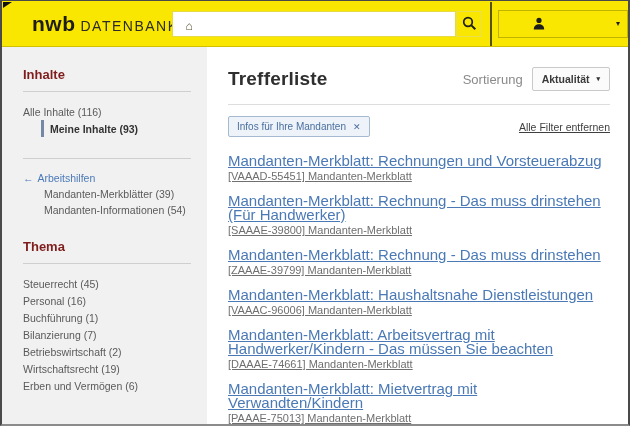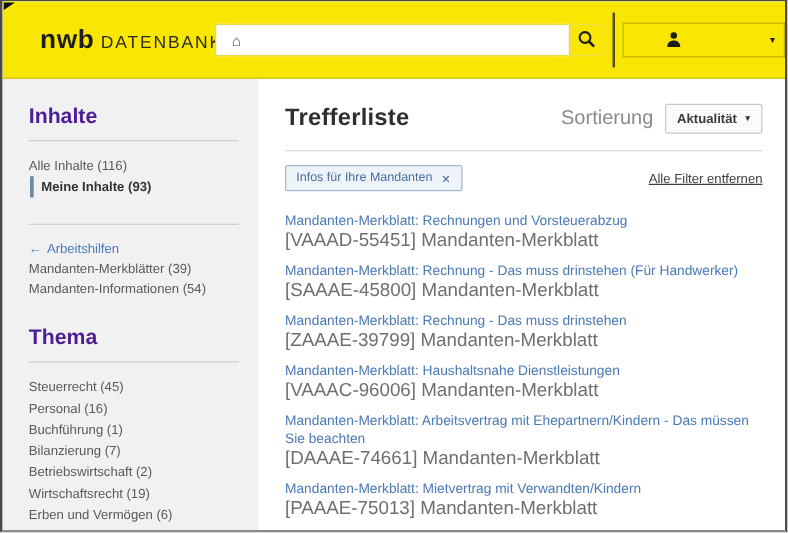--- a/index.html
+++ b/index.html
@@ -4,21 +4,21 @@
 <style>
   html,body{margin:0;padding:0;background:#e9e9e9;}
   *{box-sizing:border-box;}
   .screen{
     position:relative;width:630px;height:426px;background:#fff;
     border:2px solid #4a4a4a;border-top-width:1px;border-bottom-color:#8b8b8b;
     overflow:hidden;font-family:"Liberation Sans",sans-serif;color:#333;
   }
   
   .header{
-    height:62px;background:#f9e702;display:flex;align-items:center;
+    height:46px;background:#f9e702;display:flex;align-items:center;
     padding:0 4px 0 30px;border-bottom:1px solid #cfc000;position:relative;
   }
   .cursor-artifact{
     position:absolute;top:1px;left:1px;width:0;height:0;
     border-top:6px solid #111;border-right:9px solid transparent;
   }
   .logo{display:flex;align-items:baseline;white-space:nowrap;width:140px;flex:none;}
   .logo-bold{font-size:21px;font-weight:bold;color:#1d1d1b;letter-spacing:0.5px;}
   .logo-rest{font-size:14px;color:#2b2b28;letter-spacing:1.5px;margin-left:5px;}
   .home-icon{font-size:12px;color:#55512a;margin-left:7px;position:relative;top:-1px;}
@@ -39,57 +39,57 @@
   .user-caret{margin-left:auto;font-size:8px;color:#1d1d1b;}
   
   .content{display:flex;height:378px;}
   .sidebar{
     width:205px;flex:none;background:#f1f1f1;height:100%;
     padding:20px 16px 0 21px;overflow:hidden;
   }
   .main{flex:1;background:#fff;padding:20px 18px 0 21px;overflow:hidden;}
   
   .side-section{margin-bottom:21px;}
-  .side-title{font-size:17px;font-weight:bold;color:#4c1d95;}
+  .side-title{font-size:13px;font-weight:bold;color:#7f1d1d;}
   .side-rule{height:1px;background:#cfcfcf;margin:9px 0 11px 0;}
   .side-item{font-size:10.5px;color:#5a5a5a;padding:2.5px 0;cursor:pointer;}
   .side-item.selected{
     font-weight:bold;color:#333;border-left:3px solid #7388a5;
-    padding-left:6px;margin-left:1px;
+    padding-left:6px;margin-left:18px;
   }
   .side-link{font-size:10.5px;color:#4a7ab8;padding:2px 0;cursor:pointer;}
   .side-link .arrow{margin-right:4px;}
   .side-group{font-size:10.5px;color:#333;font-weight:bold;padding:2.5px 0;margin-left:10px;cursor:pointer;}
   .side-group .count{font-weight:normal;color:#8a8a8a;}
-  .side-subitem{font-size:10.5px;color:#5a5a5a;padding:2px 0;cursor:pointer;}
+  .side-subitem{font-size:10.5px;color:#5a5a5a;padding:2px 0;margin-left:21px;cursor:pointer;}
   
   .main-head{display:flex;align-items:center;}
   .page-title{font-size:19px;font-weight:bold;color:#2f2f2f;letter-spacing:0.2px;}
   .sort-wrap{margin-left:auto;display:flex;align-items:center;}
-  .sort-label{font-size:16px;color:#8a8a8a;margin-right:9px;}
+  .sort-label{font-size:13px;color:#8a8a8a;margin-right:9px;}
   .sort-select{
     border:1px solid #c9c9c9;border-radius:2px;background:#fbfbfb;
     font-size:10.5px;font-weight:bold;color:#3a3a3a;padding:5px 9px;cursor:pointer;
     display:flex;align-items:center;font-family:"Liberation Sans",sans-serif;
   }
   .sort-caret{font-size:7px;margin-left:7px;color:#333;}
   .main-rule{height:1px;background:#ddd;margin:13px 0 0 0;}
   .chip-row{display:flex;align-items:center;margin-top:11px;}
   .filter-chip{
     border:1px solid #a5b9d0;background:#eef3f9;color:#4a6f9f;border-radius:2px;
     font-size:10px;padding:4px 8px;display:flex;align-items:center;cursor:pointer;
   }
   .chip-x{margin-left:7px;font-size:9px;color:#4a6f9f;cursor:pointer;}
   .clear-filters{
     margin-left:auto;font-size:10.5px;color:#3f3f3f;text-decoration:underline;cursor:pointer;
   }
   .results{margin-top:17px;}
   .result{margin-bottom:12px;}
-  .result-title{font-size:11px;color:#4a79b5;cursor:pointer;line-height:14px;}
-  .result-meta{font-size:15px;color:#6f6f6f;margin-top:3px;line-height:11px;}
+  .result-title{font-size:15px;color:#4a79b5;cursor:pointer;line-height:14px;text-decoration:underline;}
+  .result-meta{font-size:11px;color:#6f6f6f;margin-top:3px;line-height:11px;text-decoration:underline;}
   
   .svg-icon{display:block;}
 </style>
 </head>
 <body>
 
 <div class="screen">
 
   <div class="header">
     <div class="cursor-artifact"></div>
@@ -182,35 +182,35 @@
 
       <div class="results">
 
         <div class="result">
           <div class="result-title">Mandanten-Merkblatt: Rechnungen und Vorsteuerabzug</div>
           <div class="result-meta">[VAAAD-55451] Mandanten-Merkblatt</div>
         </div>
 
         <div class="result">
           <div class="result-title">Mandanten-Merkblatt: Rechnung - Das muss drinstehen (Für Handwerker)</div>
-          <div class="result-meta">[SAAAE-45800] Mandanten-Merkblatt</div>
+          <div class="result-meta">[SAAAE-39800] Mandanten-Merkblatt</div>
         </div>
 
         <div class="result">
           <div class="result-title">Mandanten-Merkblatt: Rechnung - Das muss drinstehen</div>
           <div class="result-meta">[ZAAAE-39799] Mandanten-Merkblatt</div>
         </div>
 
         <div class="result">
           <div class="result-title">Mandanten-Merkblatt: Haushaltsnahe Dienstleistungen</div>
           <div class="result-meta">[VAAAC-96006] Mandanten-Merkblatt</div>
         </div>
 
         <div class="result">
-          <div class="result-title">Mandanten-Merkblatt: Arbeitsvertrag mit Ehepartnern/Kindern - Das müssen Sie beachten</div>
+          <div class="result-title">Mandanten-Merkblatt: Arbeitsvertrag mit Handwerker/Kindern - Das müssen Sie beachten</div>
           <div class="result-meta">[DAAAE-74661] Mandanten-Merkblatt</div>
         </div>
 
         <div class="result">
           <div class="result-title">Mandanten-Merkblatt: Mietvertrag mit Verwandten/Kindern</div>
           <div class="result-meta">[PAAAE-75013] Mandanten-Merkblatt</div>
         </div>
 
         <div class="result">
           <div class="result-title">Mandanten-Merkblatt: Geschenke</div>

